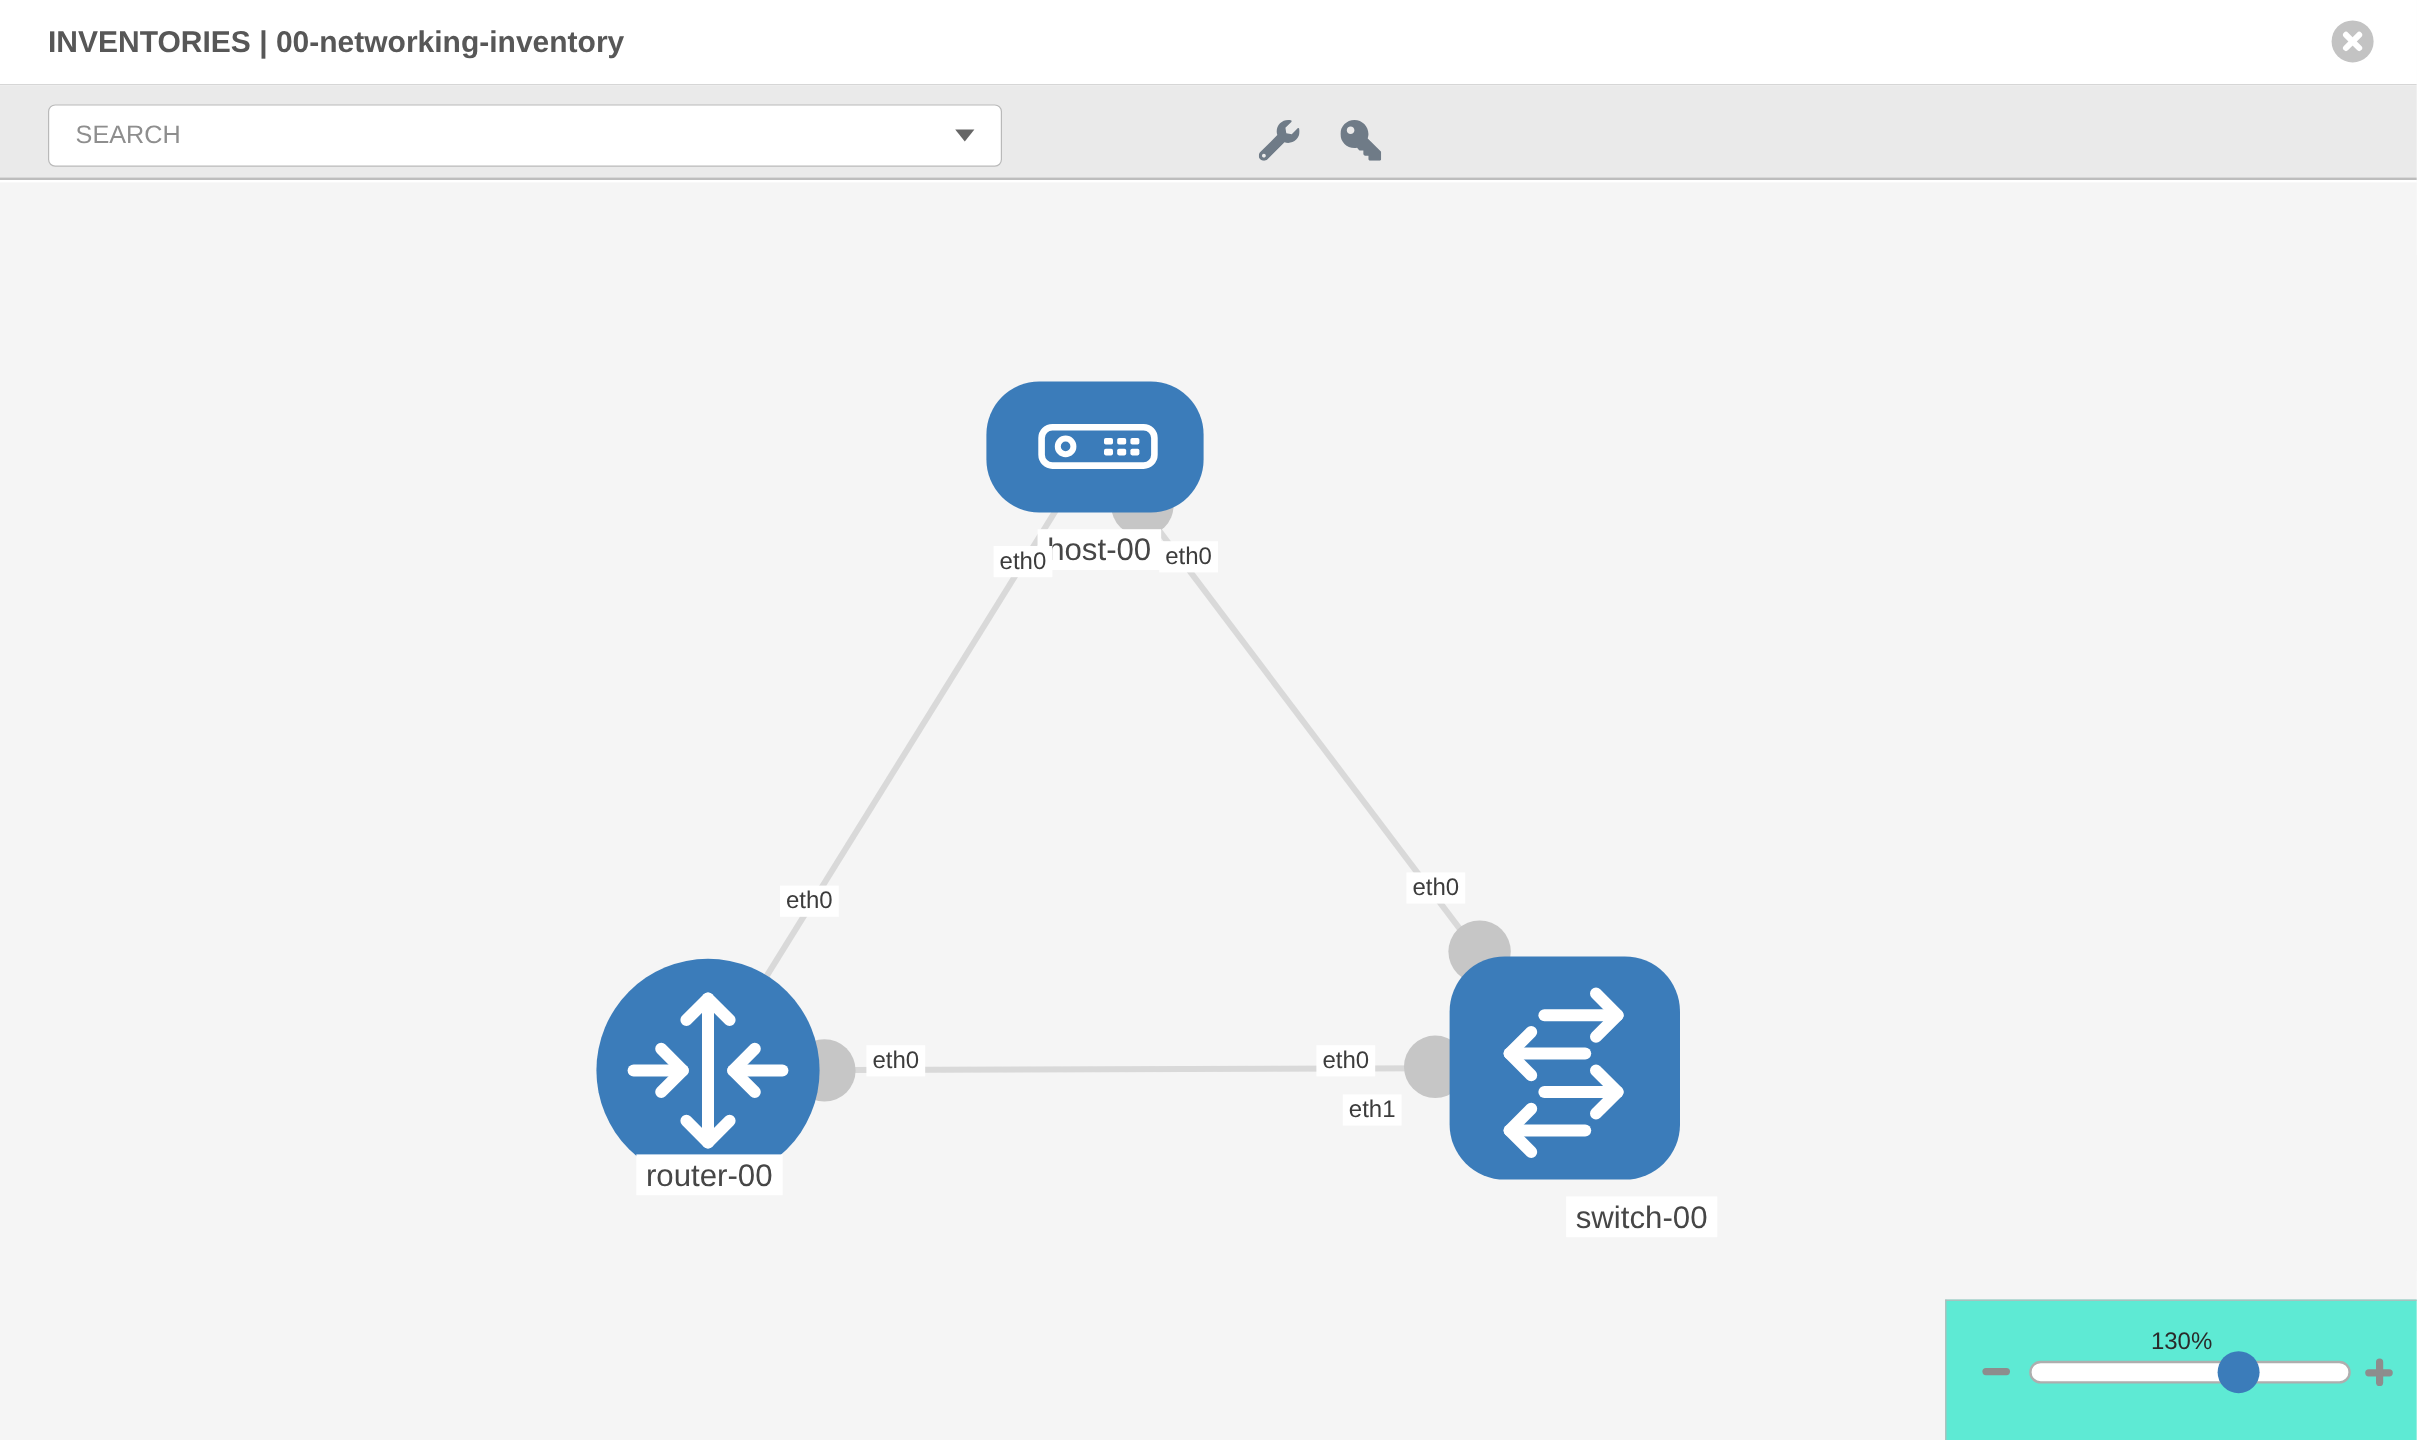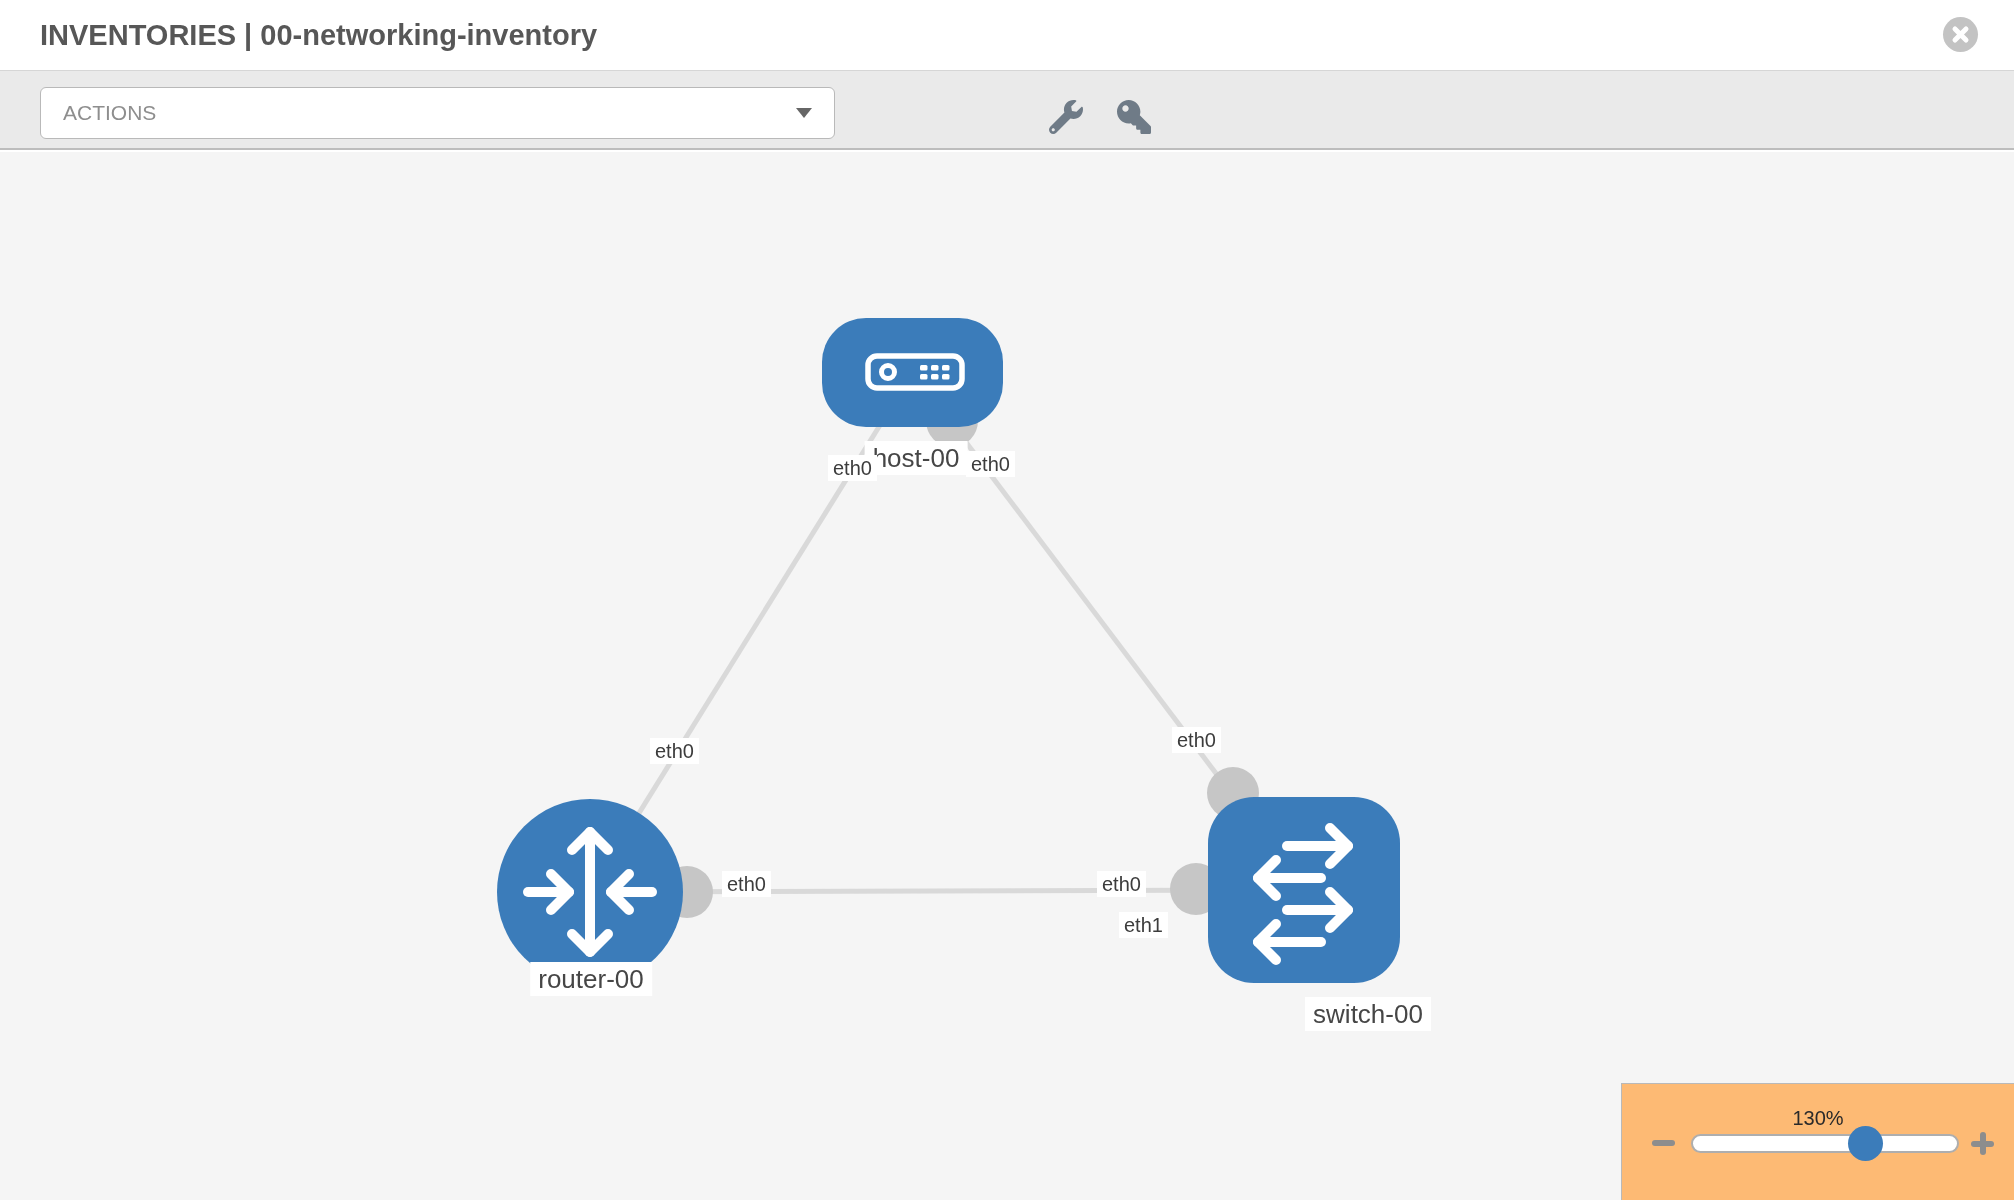--- a/index.html
+++ b/index.html
@@ -3,21 +3,21 @@
 <meta charset="utf-8">
 <style>
   * { margin: 0; padding: 0; box-sizing: border-box; }
   html, body { width: 2014px; height: 1200px; overflow: hidden; }
   body { font-family: "Liberation Sans", "DejaVu Sans", sans-serif; background: #ffffff; position: relative; }
 
   
   .header { position: absolute; top: 0; left: 0; width: 2014px; height: 71px;
             background: #ffffff; border-bottom: 1px solid #d6d6d6; }
   .page-title { position: absolute; left: 40px; top: 0; height: 71px; line-height: 71px;
-                font-size: 29px; font-weight: bold; color: #575757; }
+                font-size: 25px; font-weight: bold; color: #575757; }
   .close-btn { position: absolute; right: 36px; top: 17px; width: 35px; height: 35px;
                border-radius: 50%; background: #c3c3c3; cursor: pointer;
                display: flex; align-items: center; justify-content: center; }
 
   
   .toolbar { position: absolute; top: 71px; left: 0; width: 2014px; height: 79px;
              background: #eaeaea; border-bottom: 2px solid #bdbdbd; }
   .dropdown { position: absolute; top: 16px; height: 52px; background: #ffffff;
               border: 1px solid #b9b9b9; border-radius: 6px; display: flex;
               align-items: center; padding: 0 22px; cursor: pointer; }
@@ -41,21 +41,21 @@
   .icon-stroke { stroke: #ffffff; fill: none; stroke-linecap: round; stroke-linejoin: round; }
 
   .label { position: absolute; background: #ffffff; color: #3c3c3c; font-size: 20px;
            line-height: 24px; padding: 1px 5px; white-space: nowrap; }
   .node-label { font-size: 26px; line-height: 30px; color: #464646; padding: 2px 8px;
                 transform: translateX(-50%); }
   .z1 { z-index: 1; } .z2 { z-index: 2; }
 
   
   .zoom-panel { position: absolute; right: 0; bottom: 0; width: 393px; height: 117px;
-                background: #fdba74; border: 1px solid #b9b9b9; border-right: none;
+                background: #5eead4; border: 1px solid #b9b9b9; border-right: none;
                 border-bottom: none; }
   .zoom-percent { position: absolute; top: 23px; left: 0; width: 100%; text-align: center;
                   font-size: 20px; color: #2a2a2a; }
   .zoom-minus { position: absolute; left: 30px; top: 56px; width: 23px; height: 6px;
                 background: #8d8d8d; border-radius: 3px; cursor: pointer; }
   .zoom-plus { position: absolute; right: 20px; top: 48px; width: 23px; height: 23px; cursor: pointer; }
   .zoom-plus::before { content: ""; position: absolute; left: 0; top: 8.5px; width: 23px;
                        height: 6px; background: #8d8d8d; border-radius: 3px; }
   .zoom-plus::after { content: ""; position: absolute; left: 8.5px; top: 0; width: 6px;
                       height: 23px; background: #8d8d8d; border-radius: 3px; }
@@ -72,21 +72,21 @@
   <div class="close-btn">
     <svg width="19" height="19" viewBox="0 0 19 19">
       <line x1="4" y1="4" x2="15" y2="15" stroke="#ffffff" stroke-width="5" stroke-linecap="round"></line>
       <line x1="15" y1="4" x2="4" y2="15" stroke="#ffffff" stroke-width="5" stroke-linecap="round"></line>
     </svg>
   </div>
 </div>
 
 <div class="toolbar">
   <div class="dropdown actions-dd">
-    <span class="dropdown-label">ACTIONS</span>
+    <span class="dropdown-label">SEARCH</span>
     <span class="caret"></span>
   </div>
 
   <div class="tool-icon wrench-pos">
     <svg width="34" height="34" viewBox="0 0 512 512">
       <path fill="#6f7b87" d="M507.73 109.1c-2.24-9.03-13.54-12.09-20.12-5.51l-74.36 74.36-67.88-11.31-11.31-67.88 74.36-74.36c6.62-6.62 3.43-17.9-5.66-20.16-47.38-11.74-99.55.91-136.58 37.93-39.64 39.64-50.55 97.1-34.05 147.2L18.74 402.76c-24.99 24.99-24.99 65.51 0 90.5 24.99 24.99 65.51 24.99 90.5 0l213.21-213.21c50.12 16.71 107.47 5.68 147.37-34.22 37.07-37.07 49.7-89.32 37.91-136.73zM64 472c-13.25 0-24-10.75-24-24 0-13.26 10.75-24 24-24s24 10.74 24 24c0 13.25-10.75 24-24 24z"></path>
     </svg>
   </div>
   <div class="tool-icon key-pos">
     <svg width="34" height="34" viewBox="0 0 512 512">

